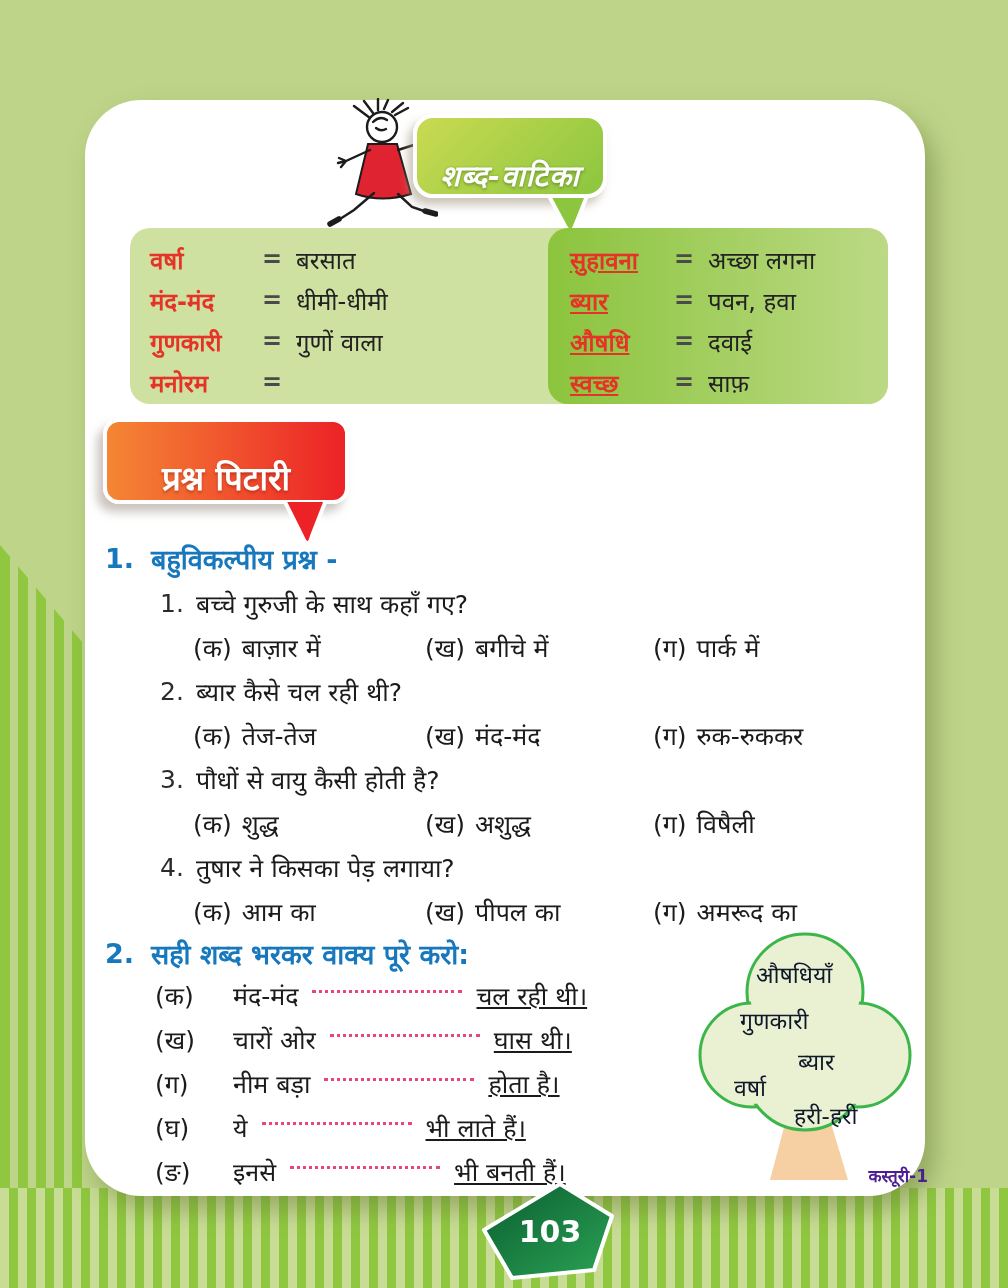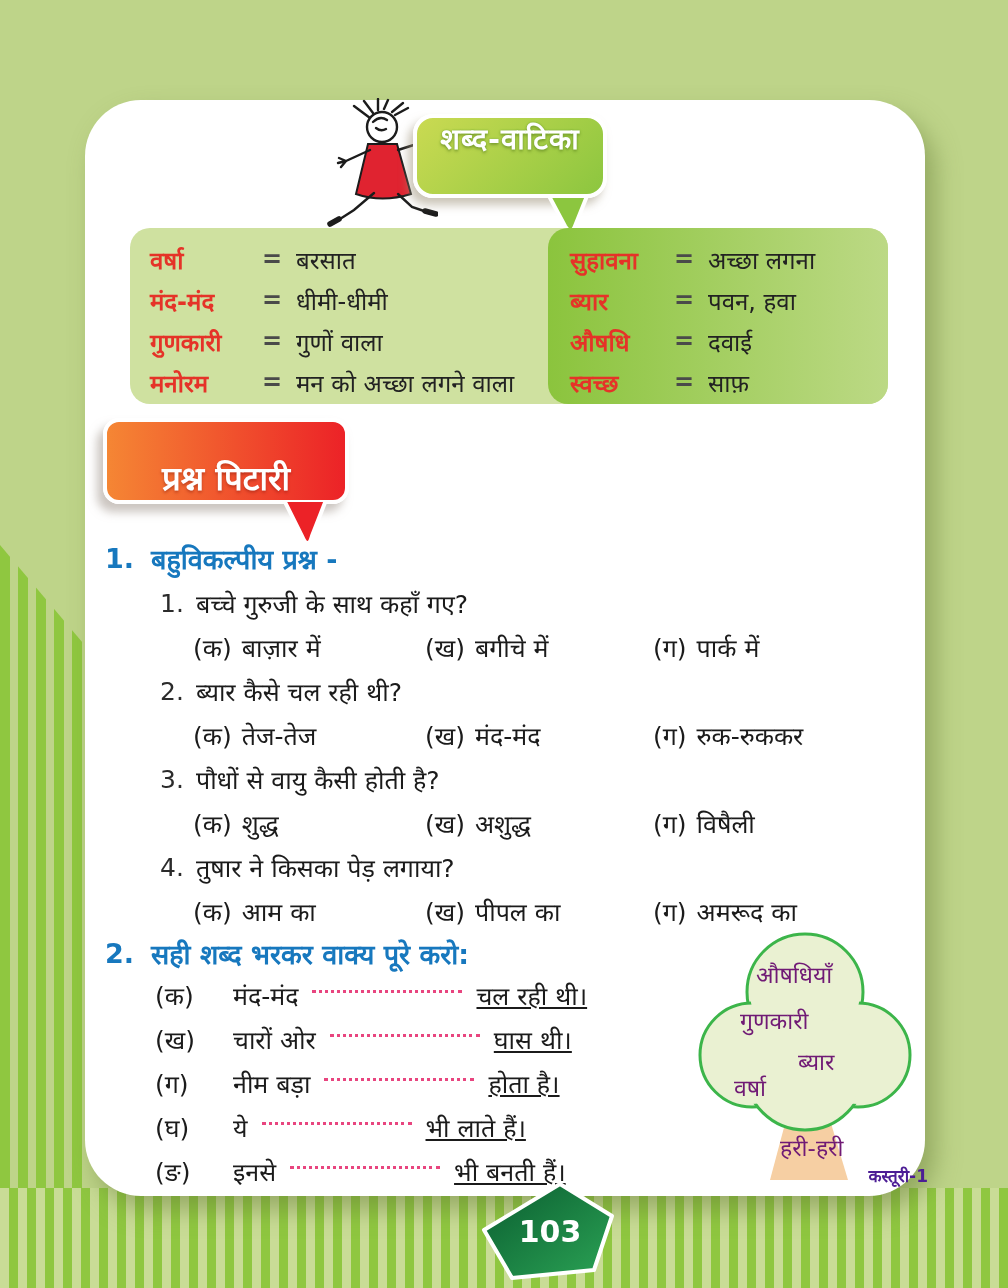--- a/index.html
+++ b/index.html
@@ -28,21 +28,21 @@
     box-shadow:10px 14px 24px rgba(104,125,55,.5);
   }
 
   
   .girl{position:absolute;left:318px;top:98px;}
   .hbubble{
     position:absolute;left:413px;top:114px;width:194px;height:84px;
     background:linear-gradient(135deg,#cada52,#8cc63f);
     border:4px solid #fff;border-radius:20px;
     box-shadow:-5px 7px 10px rgba(160,150,125,.55);
-    display:flex;align-items:flex-start;justify-content:center;
+    display:flex;align-items:flex-end;justify-content:center;font-style:italic;
   }
   .hbubble-label{
     color:#fff;font-size:29px;font-weight:bold;letter-spacing:1px;
     text-shadow:0 0 2px #6fa32e,0 2px 3px rgba(90,120,30,.55);
   }
   .hbubble-tail{position:absolute;left:545px;top:196px;}
 
   
   .vocab{
     position:absolute;left:130px;top:228px;width:758px;height:176px;
@@ -50,21 +50,21 @@
   }
   .vocab-right-bg{
     position:absolute;right:0;top:0;width:340px;height:176px;
     background:linear-gradient(90deg,#8bc43d,#bcd985);border-radius:20px;
   }
   .vcol{position:absolute;top:12px;display:flex;flex-direction:column;}
   .vcol.left{left:20px;width:400px;}
   .vcol.right{left:440px;width:300px;}
   .vrow{display:flex;align-items:center;height:38px;margin-bottom:3px;font-size:24px;}
   .vterm{color:#e53328;font-weight:bold;width:112px;flex:none;}
-  .vcol.right .vterm{width:104px;}
+  .vcol.right .vterm{width:104px;text-decoration:underline;}
   .veq{color:#4a4a4a;font-weight:bold;width:34px;flex:none;}
   .vdef{color:#222;text-align:right;}
 
   
   .qbubble{
     position:absolute;left:103px;top:418px;width:246px;height:86px;
     background:linear-gradient(90deg,#f58634,#ec2227);
     border:4px solid #fff;border-radius:16px;
     box-shadow:-6px 8px 10px rgba(160,150,140,.55);
     display:flex;align-items:flex-end;justify-content:center;
@@ -89,26 +89,26 @@
   .fb{margin-right:14px;}
   .fa{margin-left:14px;text-decoration:underline;}
   .dots{
     display:inline-block;width:150px;height:0;flex:none;
     border-bottom:3px dotted #e8457f;margin-top:-8px;
   }
 
   
   .tree{position:absolute;left:690px;top:920px;width:230px;height:272px;}
   .tree svg{position:absolute;left:0;top:0;}
-  .tw{position:absolute;font-size:23px;color:#701a75;}
+  .tw{position:absolute;font-size:23px;color:#0f172a;}
   .tw0{left:66px;top:38px;}
   .tw1{left:50px;top:84px;}
   .tw2{left:108px;top:125px;}
   .tw3{left:44px;top:151px;}
-  .tw4{left:90px;top:179px;margin-top:32px;}
+  .tw4{left:104px;top:179px;}
 
   
   .pagenum{position:absolute;left:433px;top:1178px;margin-left:45px;}
   .bookname{position:absolute;left:852px;top:1164px;width:76px;text-align:right;
     color:#4c1d95;font-weight:bold;font-size:17px;}
 </style>
 </head>
 <body data-name="textbook-page">
 
 <div class="stripes-left" data-name="left-stripes-decoration"></div>
@@ -159,21 +159,20 @@
         <span class="vdef" data-name="vocab-definition">धीमी-धीमी</span>
       </div>
       <div class="vrow" data-name="vocab-row">
         <span class="vterm" data-name="vocab-term">गुणकारी</span>
         <span class="veq" data-name="equals-sign">=</span>
         <span class="vdef" data-name="vocab-definition">गुणों वाला</span>
       </div>
       <div class="vrow" data-name="vocab-row">
         <span class="vterm" data-name="vocab-term">मनोरम</span>
         <span class="veq" data-name="equals-sign">=</span>
-        <span class="vdef" data-name="vocab-definition">मन को अच्छा लगने वाला</span>
       </div>
     </div>
   <div class="vcol right" id="vocab-right" data-name="vocab-column-right">
       <div class="vrow" data-name="vocab-row">
         <span class="vterm" data-name="vocab-term">सुहावना</span>
         <span class="veq" data-name="equals-sign">=</span>
         <span class="vdef" data-name="vocab-definition">अच्छा लगना</span>
       </div>
       <div class="vrow" data-name="vocab-row">
         <span class="vterm" data-name="vocab-term">ब्यार</span>

